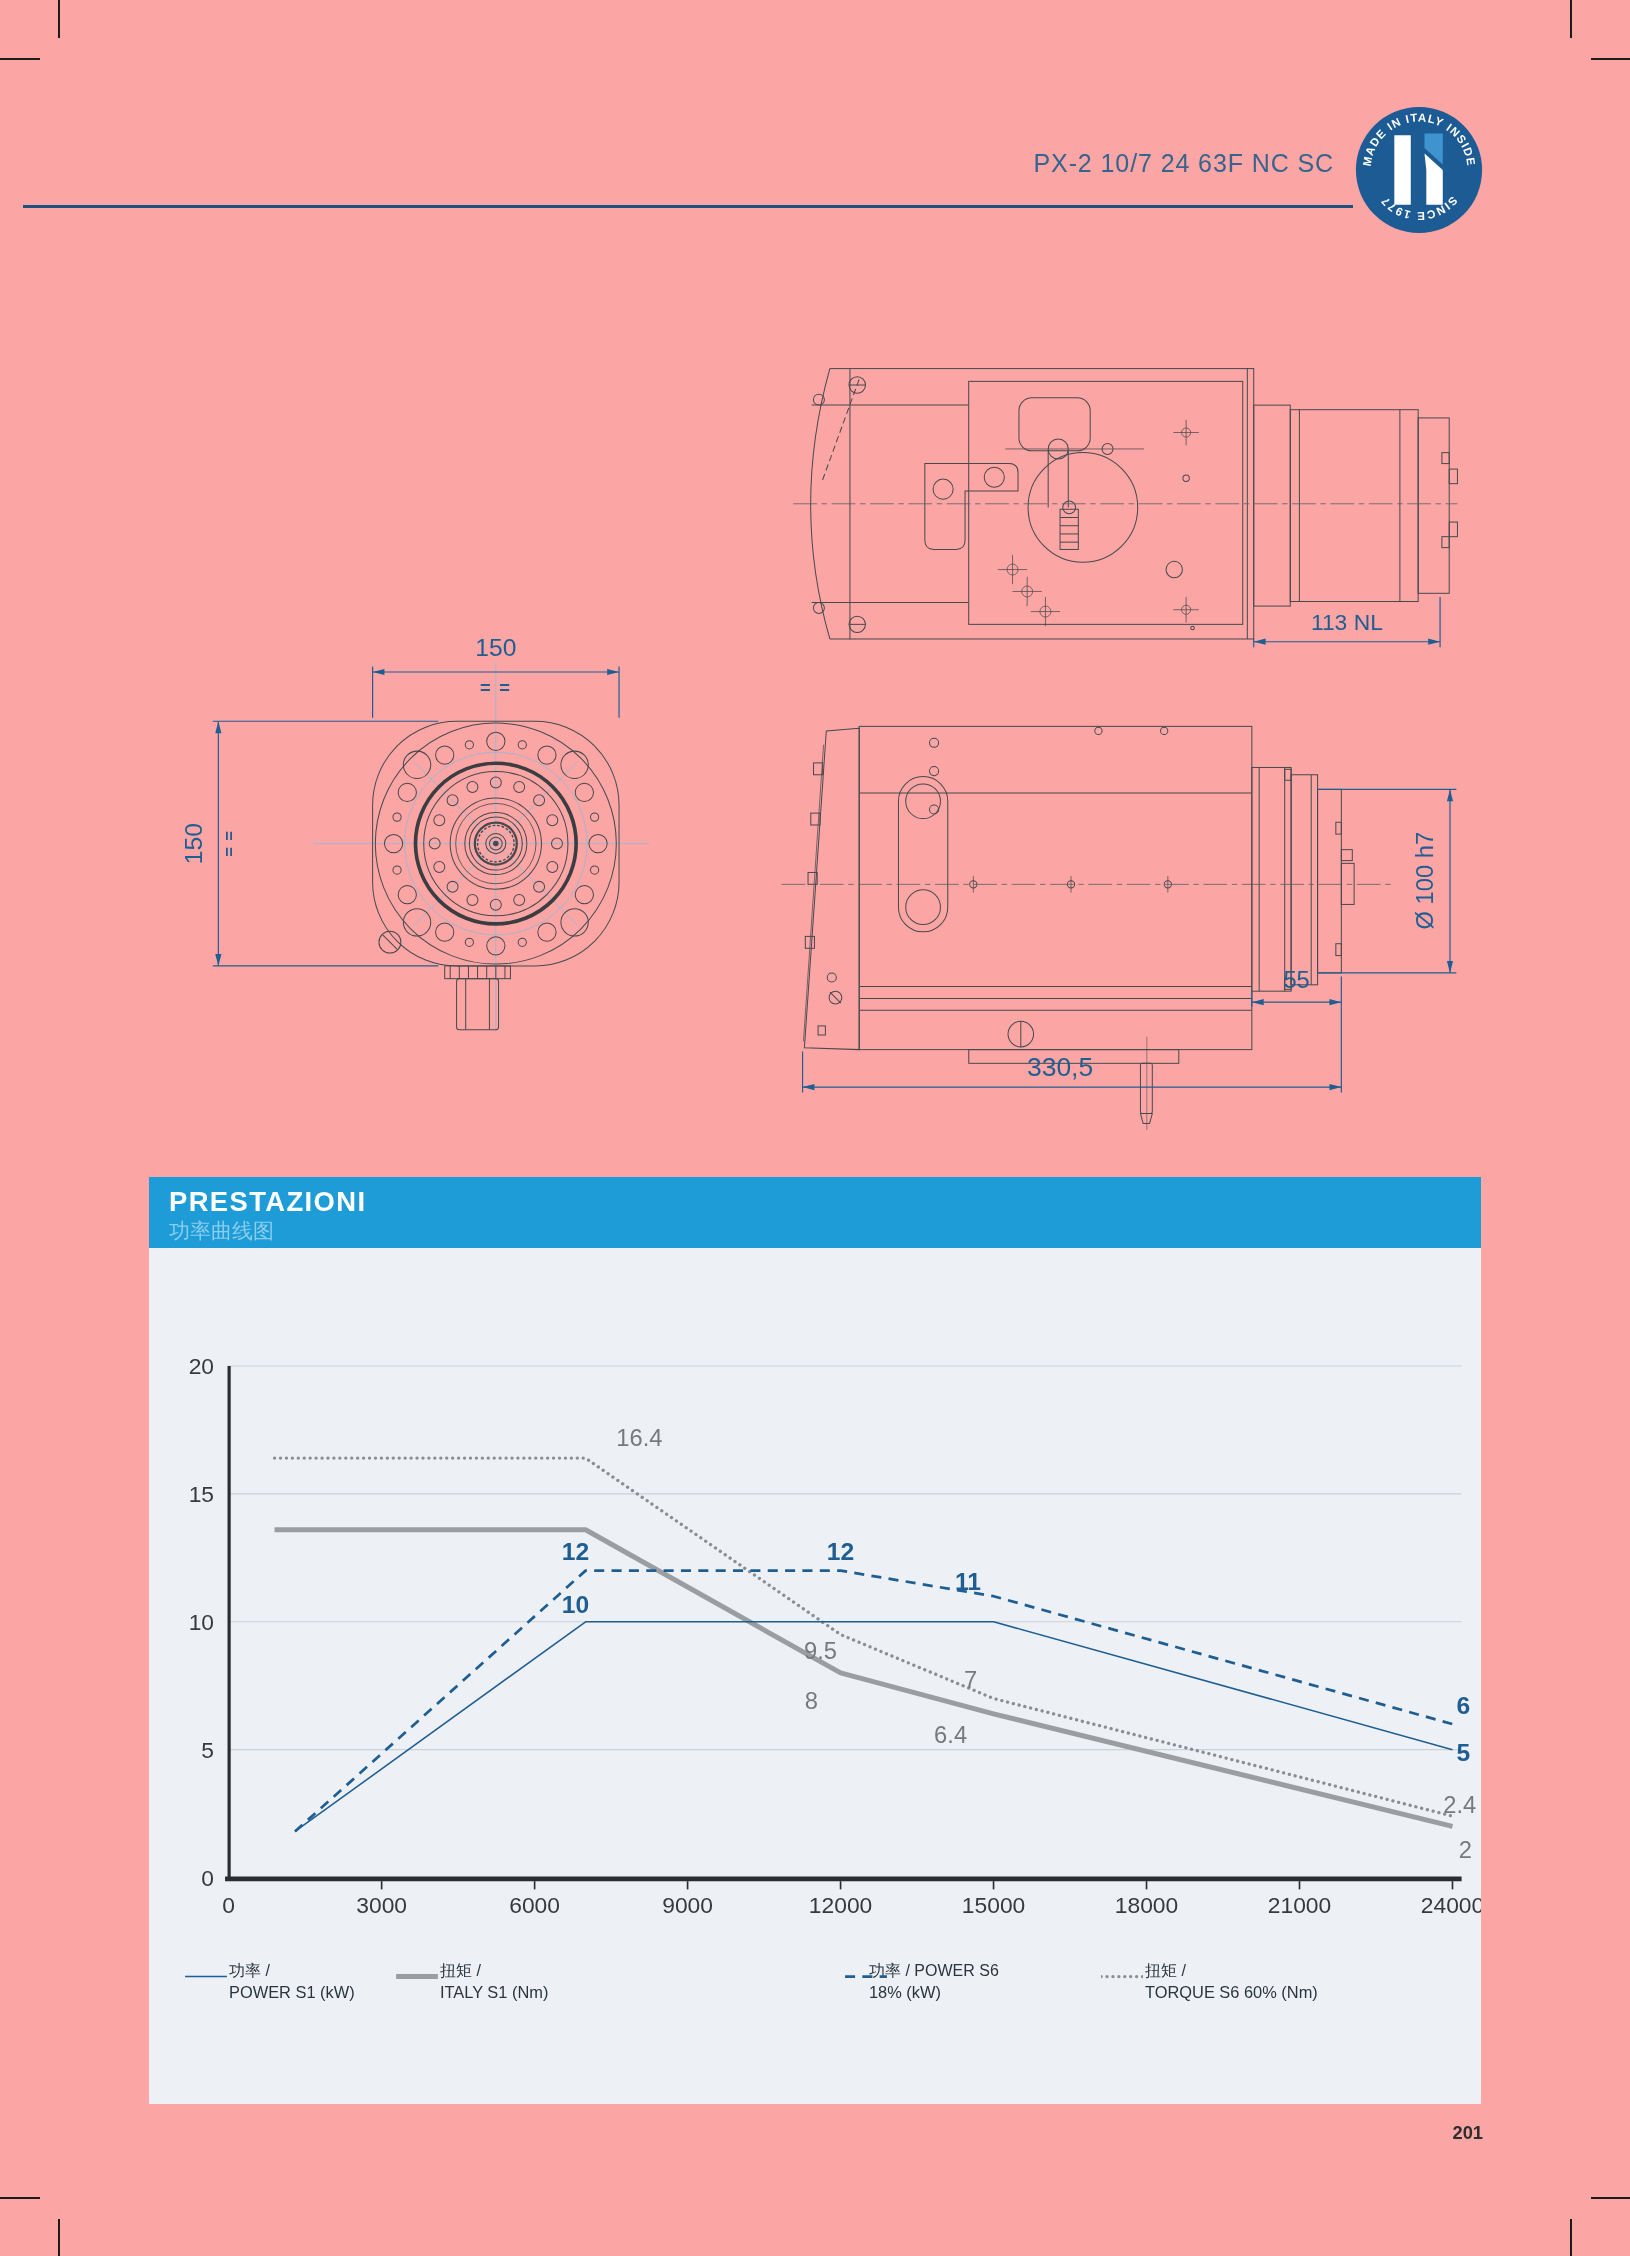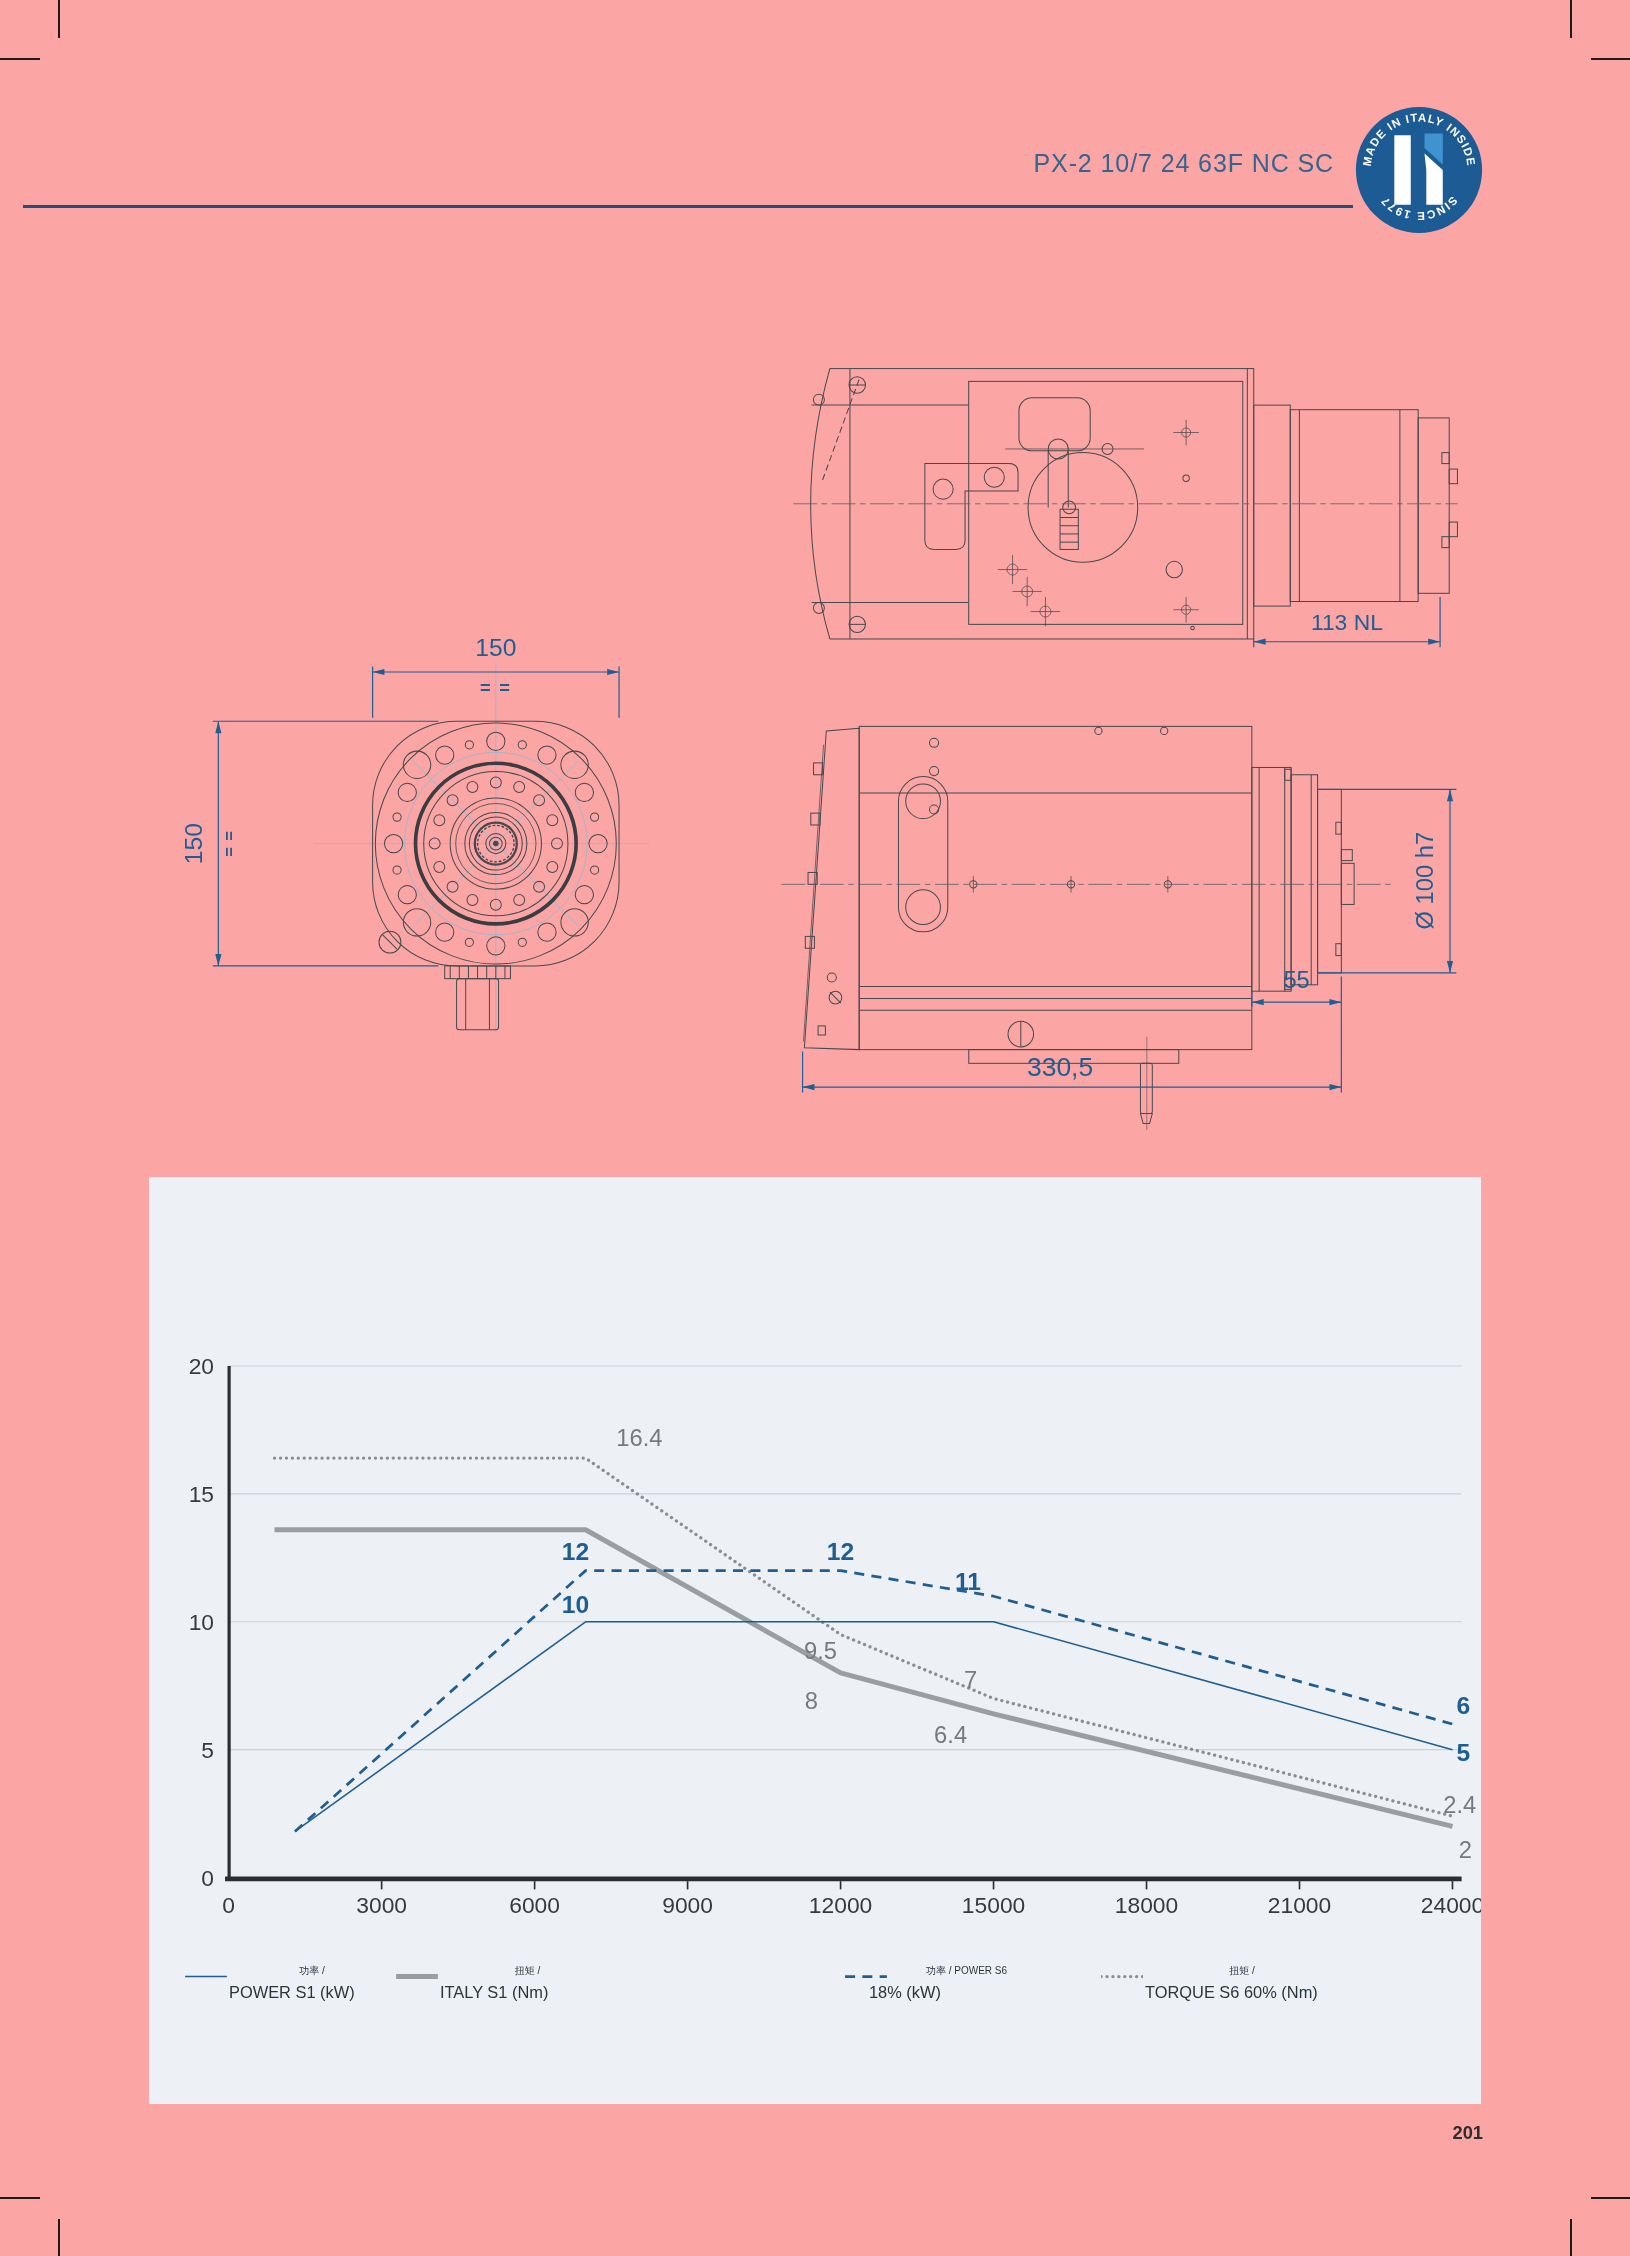--- a/index.html
+++ b/index.html
@@ -7,21 +7,21 @@
   .page{position:relative;width:1631px;height:2257px;background:#fca5a5;overflow:hidden;}
   .abs{position:absolute;}
   .cropmark{position:absolute;background:#1c1c1c;}
   .hdr-title{position:absolute;top:149px;right:297px;font-size:25px;letter-spacing:0.9px;color:#35648f;white-space:nowrap;}
   .hdr-rule{position:absolute;left:23px;top:205px;width:1330px;height:2.7px;background:#1d4f7f;}
   .panel{position:absolute;left:149px;top:1177px;width:1332px;height:927px;background:#edf1f6;}
   .panel-bar{position:absolute;left:0;top:0;width:1332px;height:71px;background:#1e9cd8;}
   .panel-title{position:absolute;left:20px;top:9.1px;font-size:27.4px;font-weight:700;letter-spacing:1.4px;color:#ffffff;}
   .panel-sub{position:absolute;left:20px;top:40px;font-size:21px;color:#8bcdec;}
   .legend-item{position:absolute;color:#2b353d;}
-  .legend-item .l1{font-size:10px;line-height:20px;text-align:center;}
+  .legend-item .l1{font-size:16px;line-height:20px;}
   .legend-item .l2{font-size:16.4px;line-height:22px;white-space:nowrap;}
   .legend-swatch{position:absolute;top:11px;}
   .pageno{position:absolute;top:2122px;right:148px;font-size:18.3px;font-weight:700;color:#2c2e30;}
   svg text.dim{font-family:"Liberation Sans", sans-serif;fill:#1f5e92;}
   svg text.tick{font-family:"Liberation Sans", sans-serif;font-size:25px;fill:#36393d;}
   svg text.dlabel{font-family:"Liberation Sans", sans-serif;font-size:26px;}
   svg text.dlabel.b{font-weight:700;font-size:27px;}
 </style>
 </head>
 <body>
@@ -312,20 +312,24 @@
       <line x1="28" y1="411" x2="28" y2="456" stroke="#1f5e92" stroke-width="1.3"></line>
       <line x1="618" y1="362" x2="618" y2="456" stroke="#1f5e92" stroke-width="1.3"></line>
       <line x1="28" y1="450" x2="618" y2="450" stroke="#1f5e92" stroke-width="1.3"></line>
       <polygon points="28,450 41,446.6 41,453.4" fill="#1f5e92"></polygon>
       <polygon points="618,450 605,446.6 605,453.4" fill="#1f5e92"></polygon>
       <text class="dim" x="310" y="438" font-size="29" font-weight="500" text-anchor="middle">330,5</text>
     </g>
   </svg>
 
   <div class="panel">
+    <div class="panel-bar">
+      <div class="panel-title">PRESTAZIONI</div>
+      <div class="panel-sub">功率曲线图</div>
+    </div>
 
     <svg id="chart-plot" class="abs" style="left:0;top:0;" width="1332" height="927" viewBox="0 0 1458 1015">
         <text x="71" y="776" text-anchor="end" class="tick">0</text>
         <line x1="87" y1="627" x2="1437" y2="627" stroke="#ccd1d7" stroke-width="1.2"></line>
         <text x="71" y="636" text-anchor="end" class="tick">5</text>
         <line x1="87" y1="487" x2="1437" y2="487" stroke="#ccd1d7" stroke-width="1.2"></line>
         <text x="71" y="496" text-anchor="end" class="tick">10</text>
         <line x1="87" y1="347" x2="1437" y2="347" stroke="#ccd1d7" stroke-width="1.2"></line>
         <text x="71" y="356" text-anchor="end" class="tick">15</text>
         <line x1="87" y1="207" x2="1437" y2="207" stroke="#ccd1d7" stroke-width="1.2"></line>

